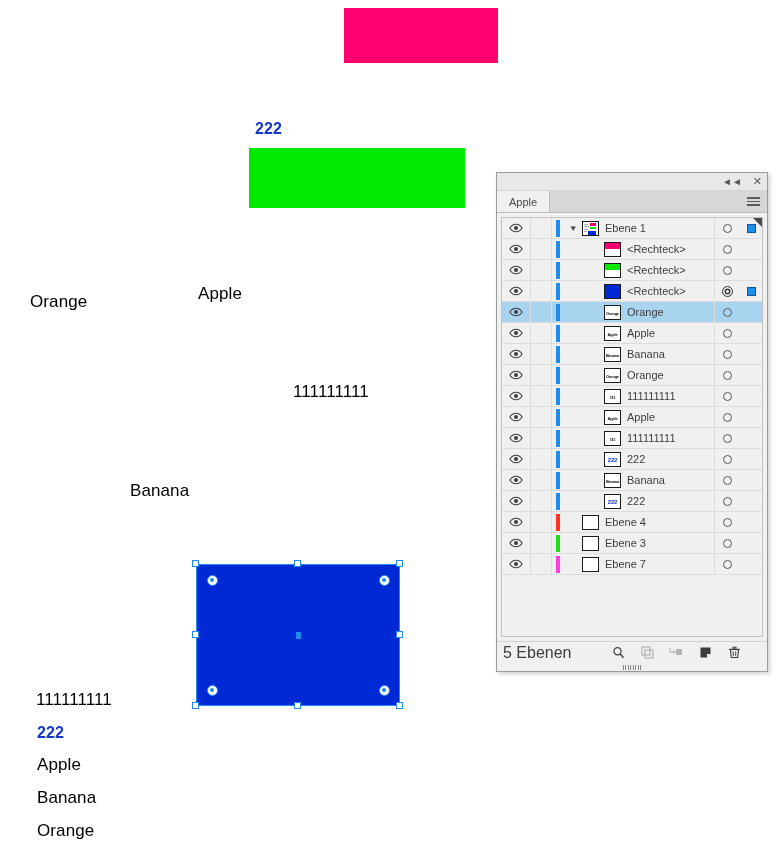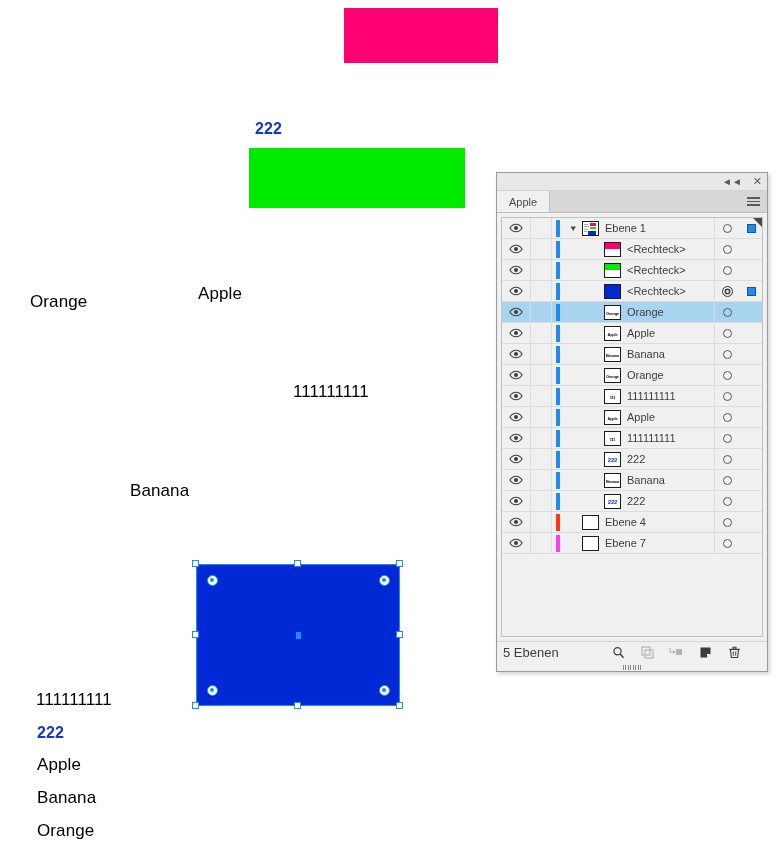--- a/index.html
+++ b/index.html
@@ -127,21 +127,21 @@
   .sel-square { width:9px; height:9px; background:#1f8ced; border:1px solid #0a5a9c; }
 
   .chevron { font-size:9px; color:#4a4a4a; transform: scaleX(1.2); }
   .indent-1 { width:22px; flex:0 0 22px; }
 
   .panel-footer {
     height:22px; display:flex; align-items:center;
     padding:0 6px; gap:0;
     border-top:1px solid #d2d2d2; background:#f0f0f0;
   }
-  .footer-count { font-size:13px; color:#3d3d3d; flex:0 0 auto;text-align:right; }
+  .footer-count { font-size:16px; color:#3d3d3d; flex:0 0 auto;text-align:right; }
   .footer-icons { margin-left:auto; display:flex; align-items:center; gap:15px; padding-right:20px; }
   .f-icon { width:14px; height:14px; display:flex; align-items:center; justify-content:center; }
   .f-icon svg { display:block; }
 
   .panel-grip {
     height:8px; display:flex; align-items:center; justify-content:center;
     background:#f0f0f0;
   }
   .grip-lines { display:flex; gap:1.5px; }
   .grip-lines span { width:1px; height:5px; background:#8a8a8a; }
@@ -548,20 +548,41 @@
             </div>
             <div class="cell-lock"></div>
             <div class="cell-color">
               <span class="colorbar" style="background:#ff3322"></span>
             </div>
             <div class="cell-disc"></div>
             <div class="cell-thumb">
               <div class="thumb-empty"></div>
             </div>
             <div class="cell-name">Ebene 4</div>
+            <div class="cell-target">
+              <span class="target-ring"></span>
+            </div>
+            <div class="cell-sel"></div>
+          </div>
+          <div class="layer-row">
+            <div class="cell-eye">
+              <svg class="eye" viewBox="0 0 16 11">
+                <path d="M8 1.2 C3.6 1.2 1 5.5 1 5.5 C1 5.5 3.6 9.8 8 9.8 C12.4 9.8 15 5.5 15 5.5 C15 5.5 12.4 1.2 8 1.2 Z" fill="none" stroke="#3d3d3d" stroke-width="1.2"></path>
+                <circle cx="8" cy="5.5" r="2.3" fill="#3d3d3d"></circle>
+              </svg>
+            </div>
+            <div class="cell-lock"></div>
+            <div class="cell-color">
+              <span class="colorbar" style="background:#22dd22"></span>
+            </div>
+            <div class="cell-disc"></div>
+            <div class="cell-thumb">
+              <div class="thumb-empty"></div>
+            </div>
+            <div class="cell-name">Ebene 3</div>
             <div class="cell-target">
               <span class="target-ring"></span>
             </div>
             <div class="cell-sel"></div>
           </div>
           <div class="layer-row">
             <div class="cell-eye">
               <svg class="eye" viewBox="0 0 16 11">
                 <path d="M8 1.2 C3.6 1.2 1 5.5 1 5.5 C1 5.5 3.6 9.8 8 9.8 C12.4 9.8 15 5.5 15 5.5 C15 5.5 12.4 1.2 8 1.2 Z" fill="none" stroke="#3d3d3d" stroke-width="1.2"></path>
                 <circle cx="8" cy="5.5" r="2.3" fill="#3d3d3d"></circle>

